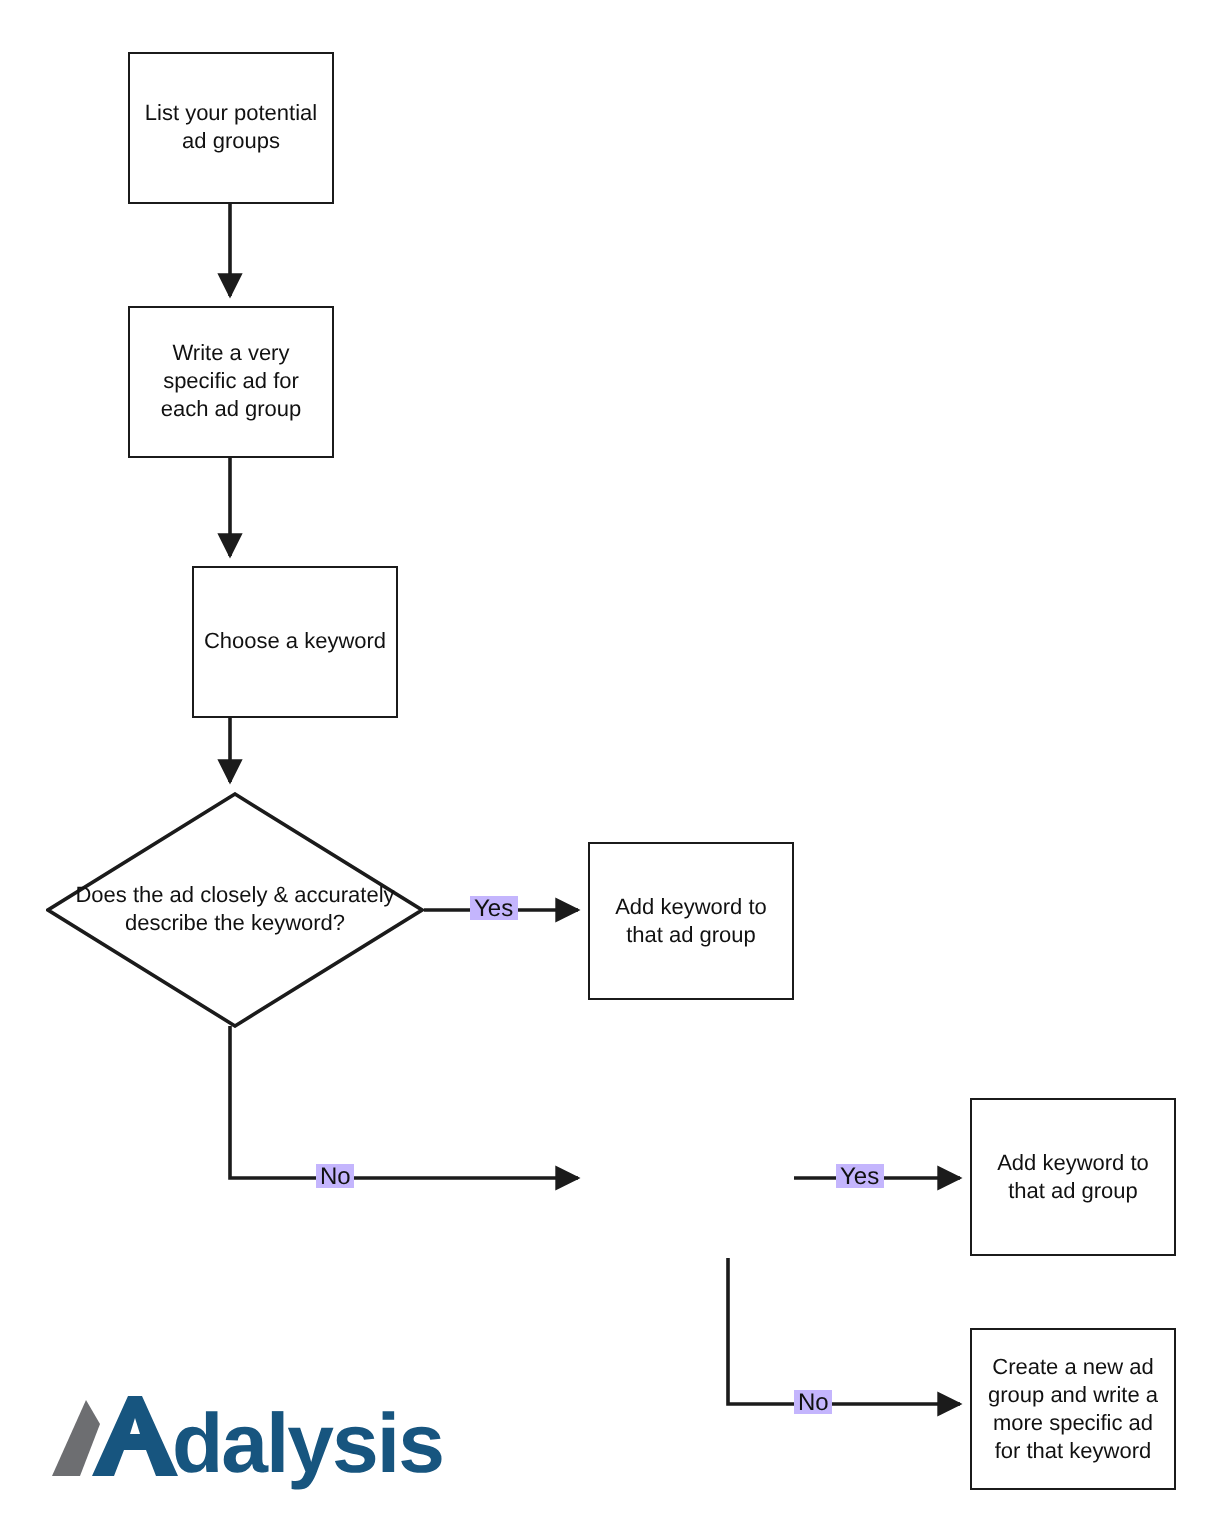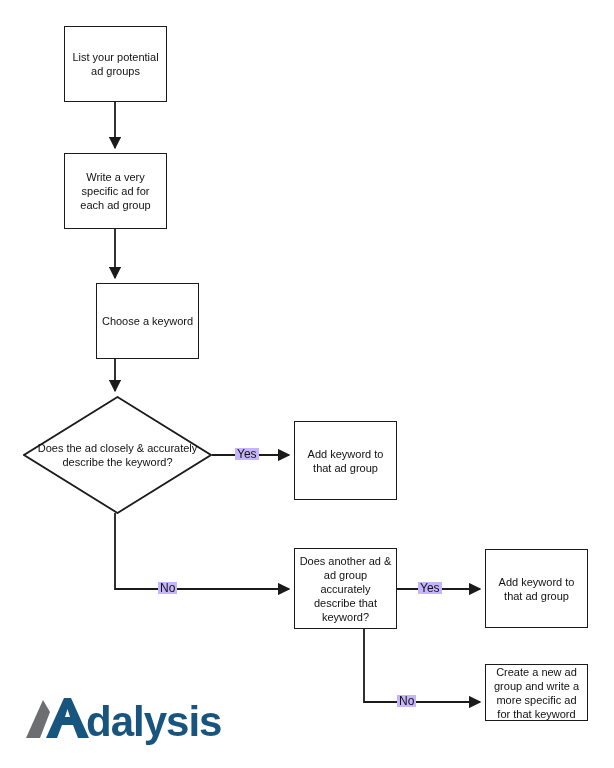--- a/index.html
+++ b/index.html
@@ -134,29 +134,26 @@
     </svg>
     <div class="diamond-text">
       <span style="display:block;width:172px;">Does the ad closely &amp; accurately describe the keyword?</span>
     </div>
   </div>
 
   <div class="node" style="left:294px; top:421px; width:103px; height:79px;">
     <span class="node-label">Add keyword to that ad group</span>
   </div>
 
-  <div class="node" style="left:294px; top:548px; width:103px; height:81px;">
-    <span class="node-label">Does another ad &amp; ad group accurately describe that keyword?</span>
-  </div>
 
   <div class="node" style="left:485px; top:549px; width:103px; height:79px;">
     <span class="node-label">Add keyword to that ad group</span>
   </div>
 
-  <div class="node" style="left:485px; top:664px; width:103px; height:57px;">
+  <div class="node" style="left:485px; top:664px; width:103px; height:81px;">
     <span class="node-label">Create a new ad group and write a more specific ad for that keyword</span>
   </div>
 
   <div class="edge-label" style="left:235px; top:448px;">Yes</div>
 
   <div class="edge-label" style="left:158px; top:582px;">No</div>
 
   <div class="edge-label" style="left:418px; top:582px;">Yes</div>
 
   <div class="edge-label" style="left:397px; top:695px;">No</div>

